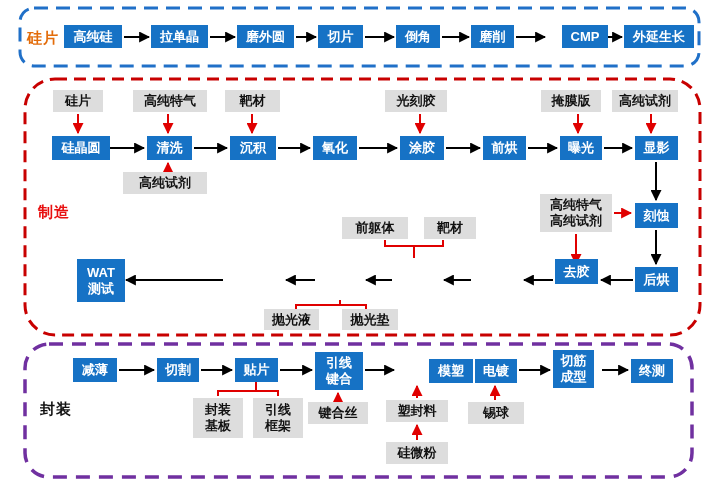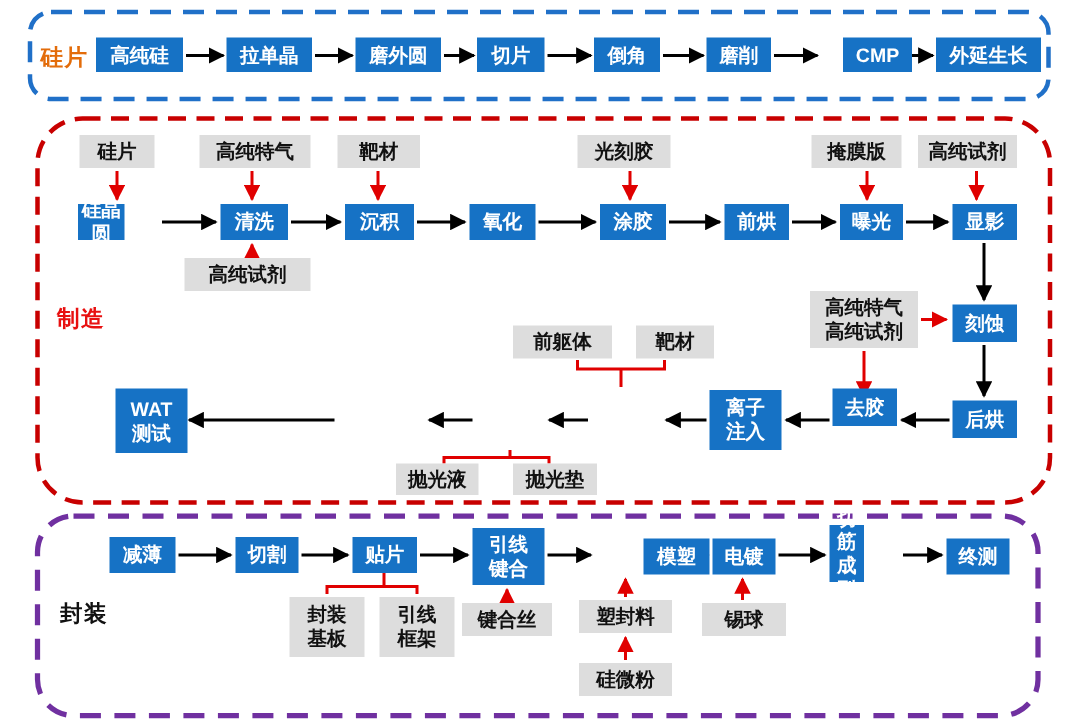--- a/index.html
+++ b/index.html
@@ -114,54 +114,52 @@
   <div class="node p" style="left:562px;top:25px;width:46px;height:23px;">CMP</div>
   <div class="node p" style="left:624px;top:25px;width:70px;height:23px;">外延生长</div>
 
   <div class="node m" style="left:53px;top:90px;width:50px;height:22px;">硅片</div>
   <div class="node m" style="left:133px;top:90px;width:74px;height:22px;">高纯特气</div>
   <div class="node m" style="left:225px;top:90px;width:55px;height:22px;">靶材</div>
   <div class="node m" style="left:385px;top:90px;width:62px;height:22px;">光刻胶</div>
   <div class="node m" style="left:541px;top:90px;width:60px;height:22px;">掩膜版</div>
   <div class="node m" style="left:612px;top:90px;width:66px;height:22px;">高纯试剂</div>
 
-  <div class="node p" style="left:52px;top:136px;width:31px;height:24px;">硅晶圆</div>
+  <div class="node p" style="left:52px;top:136px;width:58px;height:24px;">硅晶圆</div>
   <div class="node p" style="left:147px;top:136px;width:45px;height:24px;">清洗</div>
   <div class="node p" style="left:230px;top:136px;width:46px;height:24px;">沉积</div>
   <div class="node p" style="left:313px;top:136px;width:44px;height:24px;">氧化</div>
   <div class="node p" style="left:400px;top:136px;width:44px;height:24px;">涂胶</div>
   <div class="node p" style="left:483px;top:136px;width:43px;height:24px;">前烘</div>
   <div class="node p" style="left:560px;top:136px;width:42px;height:24px;">曝光</div>
   <div class="node p" style="left:635px;top:136px;width:43px;height:24px;">显影</div>
 
   <div class="node m" style="left:123px;top:172px;width:84px;height:22px;">高纯试剂</div>
 
   <div class="node p" style="left:635px;top:203px;width:43px;height:25px;">刻蚀</div>
   <div class="node m" style="left:540px;top:194px;width:72px;height:38px;">高纯特气
 高纯试剂</div>
   <div class="node p" style="left:635px;top:267px;width:43px;height:25px;">后烘</div>
   <div class="node p" style="left:555px;top:259px;width:43px;height:25px;">去胶</div>
-  <div class="node p" style="left:473px;top:260px;width:48px;height:40px;">离子
-注入</div>
   <div class="node p" style="left:77px;top:259px;width:48px;height:43px;">WAT
 测试</div>
 
   <div class="node m" style="left:342px;top:217px;width:66px;height:22px;">前躯体</div>
   <div class="node m" style="left:424px;top:217px;width:52px;height:22px;">靶材</div>
   <div class="node m" style="left:264px;top:309px;width:55px;height:21px;">抛光液</div>
   <div class="node m" style="left:342px;top:309px;width:56px;height:21px;">抛光垫</div>
 
   <div class="node p" style="left:73px;top:358px;width:44px;height:24px;">减薄</div>
   <div class="node p" style="left:157px;top:358px;width:42px;height:24px;">切割</div>
   <div class="node p" style="left:235px;top:358px;width:43px;height:24px;">贴片</div>
   <div class="node p" style="left:315px;top:352px;width:48px;height:38px;">引线
 键合</div>
   <div class="node p" style="left:397px;top:359px;width:44px;height:24px;margin-left:32px;">模塑</div>
   <div class="node p" style="left:475px;top:359px;width:42px;height:24px;">电镀</div>
-  <div class="node p" style="left:553px;top:350px;width:23px;height:38px;">切筋
+  <div class="node p" style="left:553px;top:350px;width:41px;height:38px;">切筋
 成型</div>
   <div class="node p" style="left:631px;top:359px;width:42px;height:24px;">终测</div>
 
   <div class="node m" style="left:193px;top:398px;width:50px;height:40px;">封装
 基板</div>
   <div class="node m" style="left:253px;top:398px;width:50px;height:40px;">引线
 框架</div>
   <div class="node m" style="left:308px;top:402px;width:60px;height:22px;">键合丝</div>
   <div class="node m" style="left:386px;top:400px;width:62px;height:22px;">塑封料</div>
   <div class="node m" style="left:386px;top:442px;width:62px;height:22px;">硅微粉</div>

